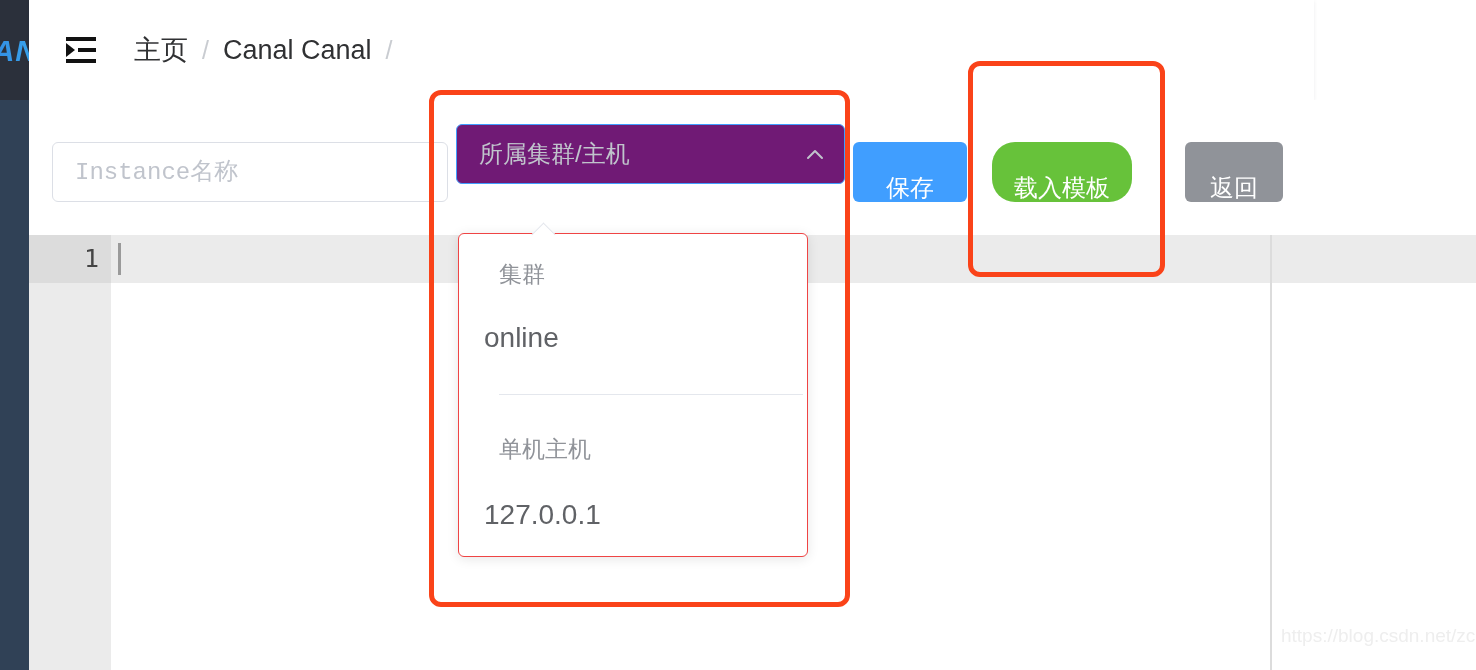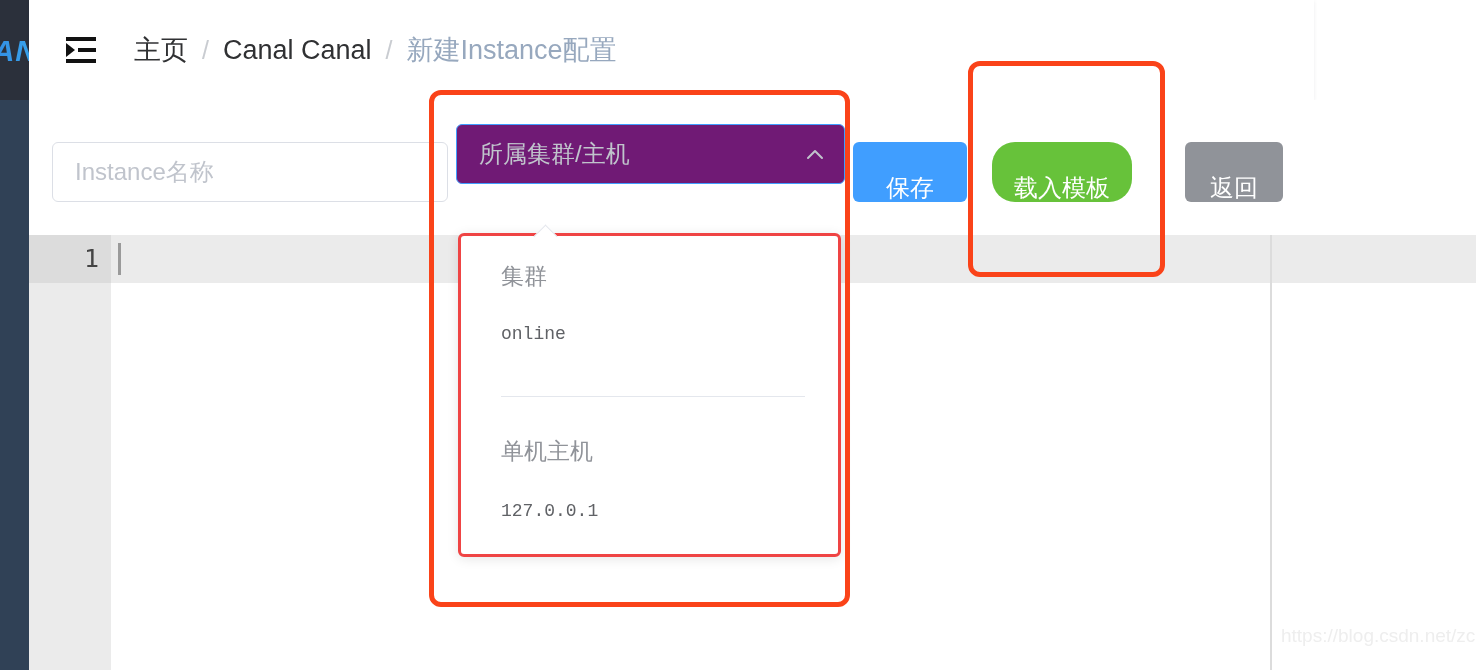--- a/index.html
+++ b/index.html
@@ -99,21 +99,21 @@
   .name-input {
     position: absolute;
     left: 23px;
     top: 42px;
     width: 396px;
     height: 60px;
     box-sizing: border-box;
     border: 1px solid #dcdfe6;
     border-radius: 6px;
     background: #ffffff;
-    font-family: Liberation Sans, sans-serif;
+    font-family: Liberation Mono, monospace;
     font-size: 24px;
     color: #606266;
     padding: 0 22px;
     outline: none;
   }
   .name-input::placeholder { color: #c0c4cc; }
 
   .select-box {
     position: absolute;
     left: 427px;
@@ -159,29 +159,28 @@
   }
   .btn-save    { left: 824px;  width: 114px; background: #409eff; }
   .btn-load    { left: 963px;  width: 140px; background: #67c23a; border-radius: 23px; }
   .btn-back    { left: 1156px; width: 98px; background: #909399; }
 
   
   .dropdown {
     position: absolute;
     left: 458px;
     top: 233px;
-    width: 383px;
+    width: 350px;
     height: 324px;
     background: #ffffff;
-    border: 3px solid #ef4444;
+    border: 1px solid #ef4444;
     border-radius: 6px;
     box-shadow: 0 2px 12px 0 rgba(0,0,0,.1);
     z-index: 40;
     box-sizing: border-box;
-    font-family: Liberation Mono, monospace;
   }
   .dropdown-caret {
     position: absolute;
     left: 76px;
     top: -8px;
     width: 16px;
     height: 16px;
     background: #ffffff;
     border-left: 1px solid #e4e7ed;
     border-top: 1px solid #e4e7ed;
@@ -189,22 +188,22 @@
   }
   .group-label {
     position: absolute;
     left: 40px;
     font-size: 23px;
     color: #909399;
     user-select: none;
   }
   .group-option {
     position: absolute;
-    left: 40px;
-    font-size: 18px;
+    left: 25px;
+    font-size: 28px;
     color: #606266;
     cursor: pointer;
     user-select: none;
   }
   .g1-label  { top: 25px; }
   .g1-opt    { top: 88px; }
   .grp-divider {
     position: absolute;
     left: 40px;
     top: 160px;
@@ -313,21 +312,20 @@
         <rect x="4" y="28" width="30" height="4" fill="#111111"></rect>
         <polygon points="4,12 4,26 13,19" fill="#111111"></polygon>
       </svg>
     </div>
 
     <div class="breadcrumb">
       <span class="crumb">主页</span>
       <span class="crumb-sep">/</span>
       <span class="crumb">Canal Canal</span>
       <span class="crumb-sep">/</span>
-      <span class="crumb current">新建Instance配置</span>
     </div>
   </div>
 
   <div class="toolbar">
     <input class="name-input" type="text" placeholder="Instance名称" style="">
 
     <div class="select-box">
       <span class="select-placeholder">所属集群/主机</span>
       <span class="select-arrow">
         <svg width="22" height="22" viewBox="0 0 22 22">

